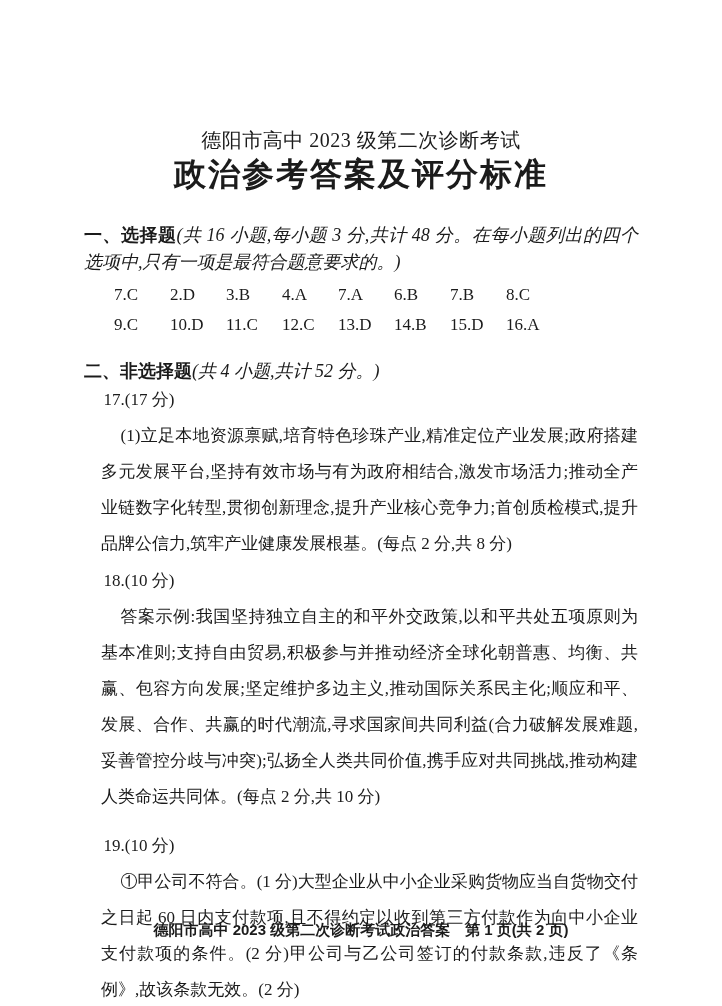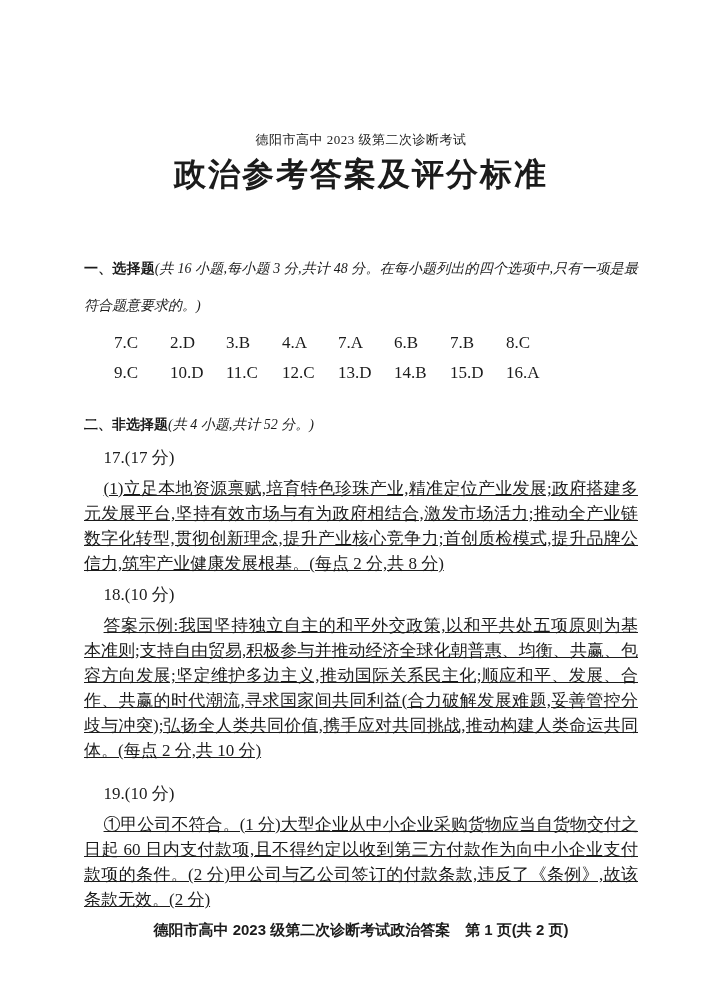--- a/index.html
+++ b/index.html
@@ -16,38 +16,38 @@
     color: #1b1b1b;
     box-sizing: border-box;
     padding: 128px 84px 0 84px;
     font-family: "Liberation Serif", "DejaVu Serif", serif;
     font-size: 17px;
     overflow: hidden;
   }
   .doc-title-sub {
     margin: 0;
     text-align: center;
-    font-size: 13px;
+    font-size: 20px;
     line-height: 24px;
     font-weight: 400;
     letter-spacing: 0.5px;
   }
   .doc-title-main {
     margin: 2px 0 0 0;
     text-align: center;
     font-size: 32px;
     line-height: 40px;
     font-weight: 700;
     letter-spacing: 2px;
     font-family: "Liberation Sans", "DejaVu Sans", sans-serif;
   }
   .sec-heading {
-    margin: 56px 0 0 0;
-    font-size: 14px;
-    line-height: 37px;
+    margin: 28px 0 0 0;
+    font-size: 18px;
+    line-height: 27px;
     text-align: justify;
   }
   .sec-heading.second {
     margin-top: 18px;
   }
   .hd-bold {
     font-weight: 700;
     font-family: "Liberation Sans", "DejaVu Sans", sans-serif;
   }
   .kai {
@@ -63,25 +63,24 @@
   .answer-item {
     display: inline-block;
     width: 56px;
   }
   .q-label {
     margin: 2px 0 0 0;
     line-height: 25px;
     text-indent: 1.15em;
   }
   .para {
-    margin: 6px 0 0 0;
-    line-height: 25px;
+    margin: 6px 0 0 17px;
+    line-height: 36px;
     text-indent: 1.15em;
     text-align: justify;
-    text-decoration: underline;
   }
   .page-footer {
     position: absolute;
     top: 919px;
     left: 0;
     width: 722px;
     text-align: center;
     font-size: 15px;
     line-height: 22px;
     font-weight: 700;

